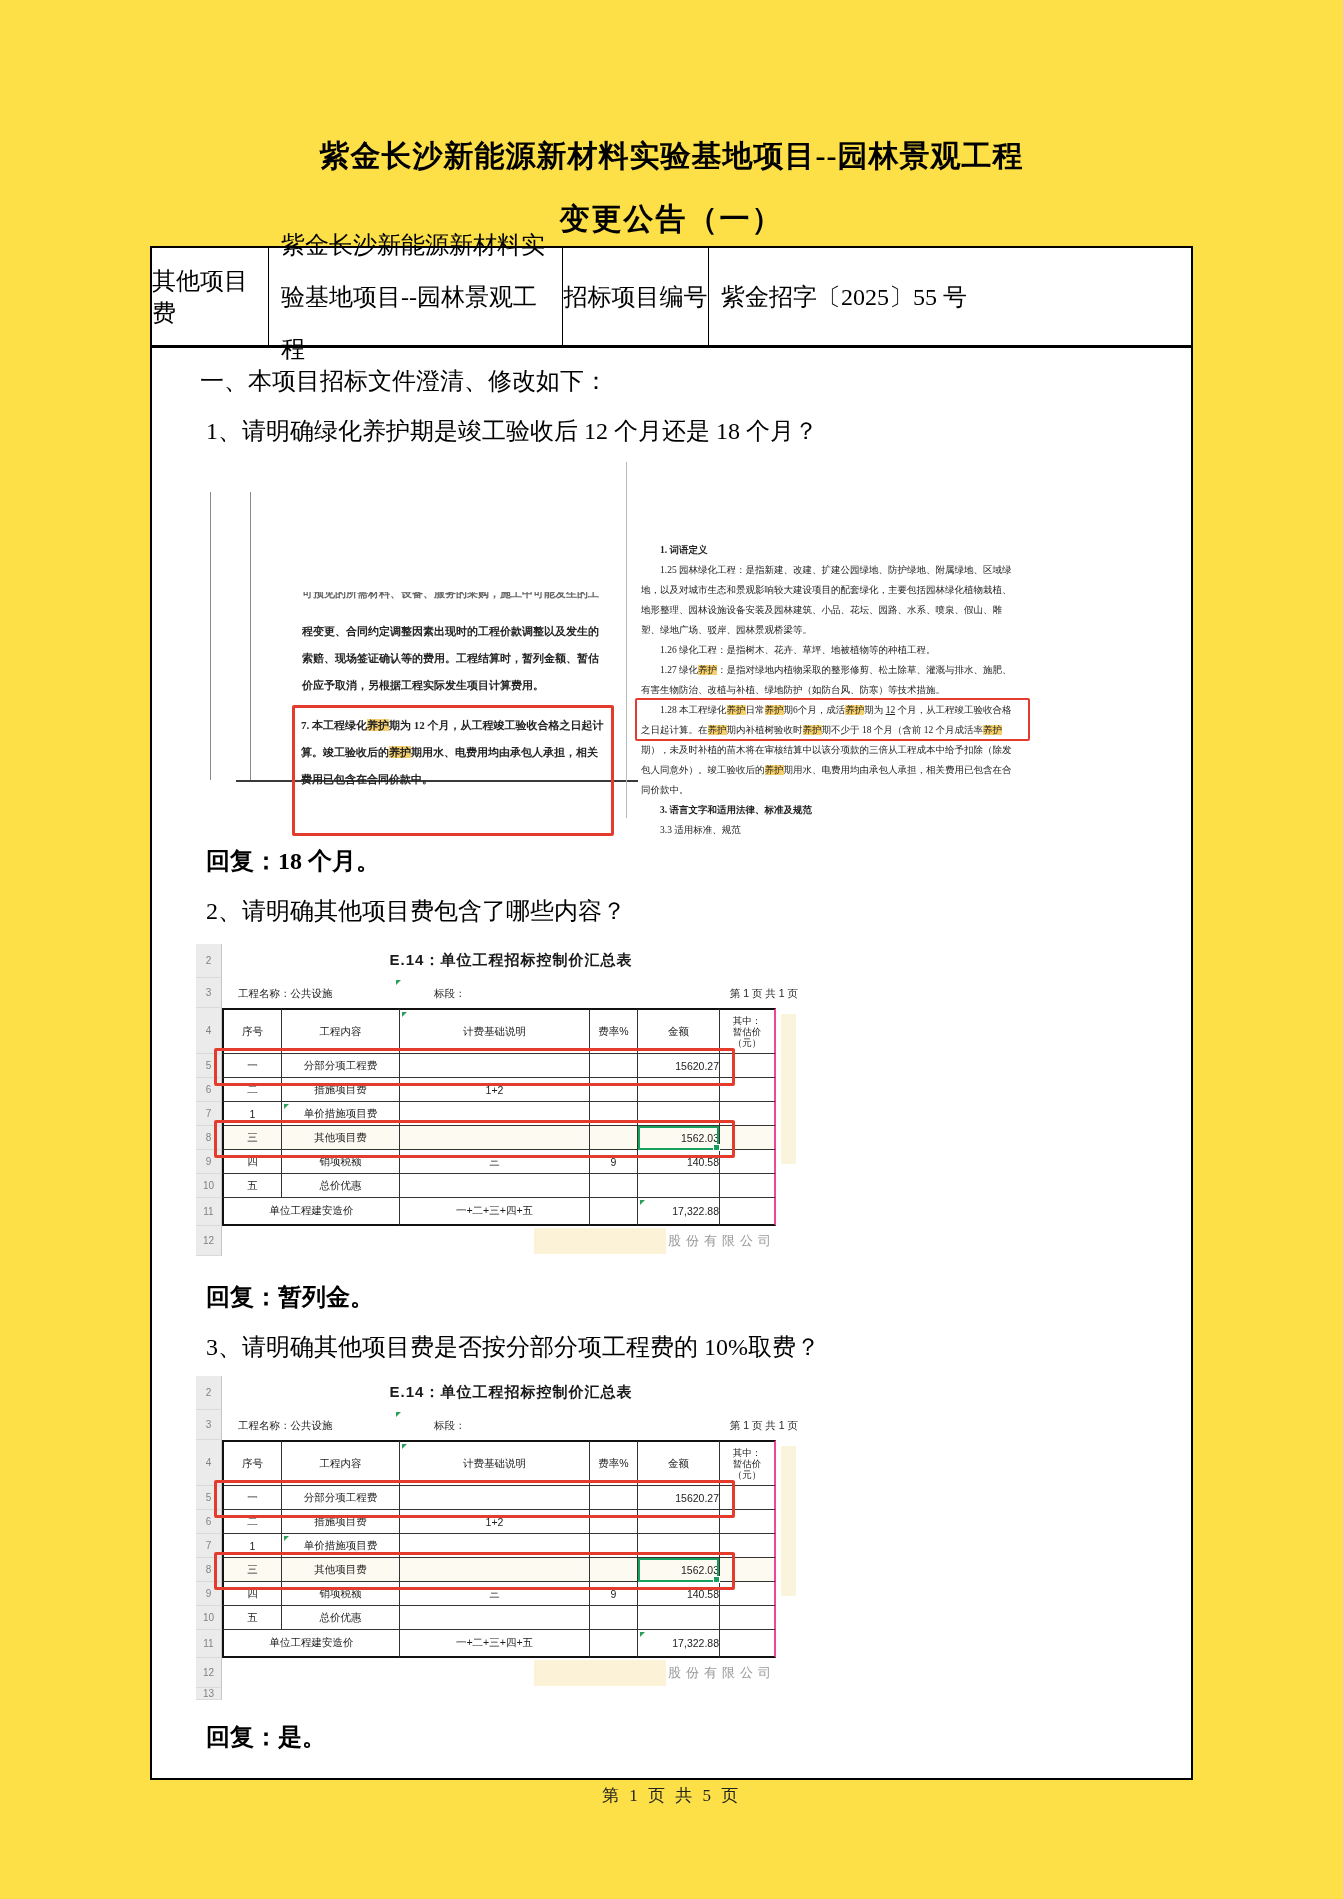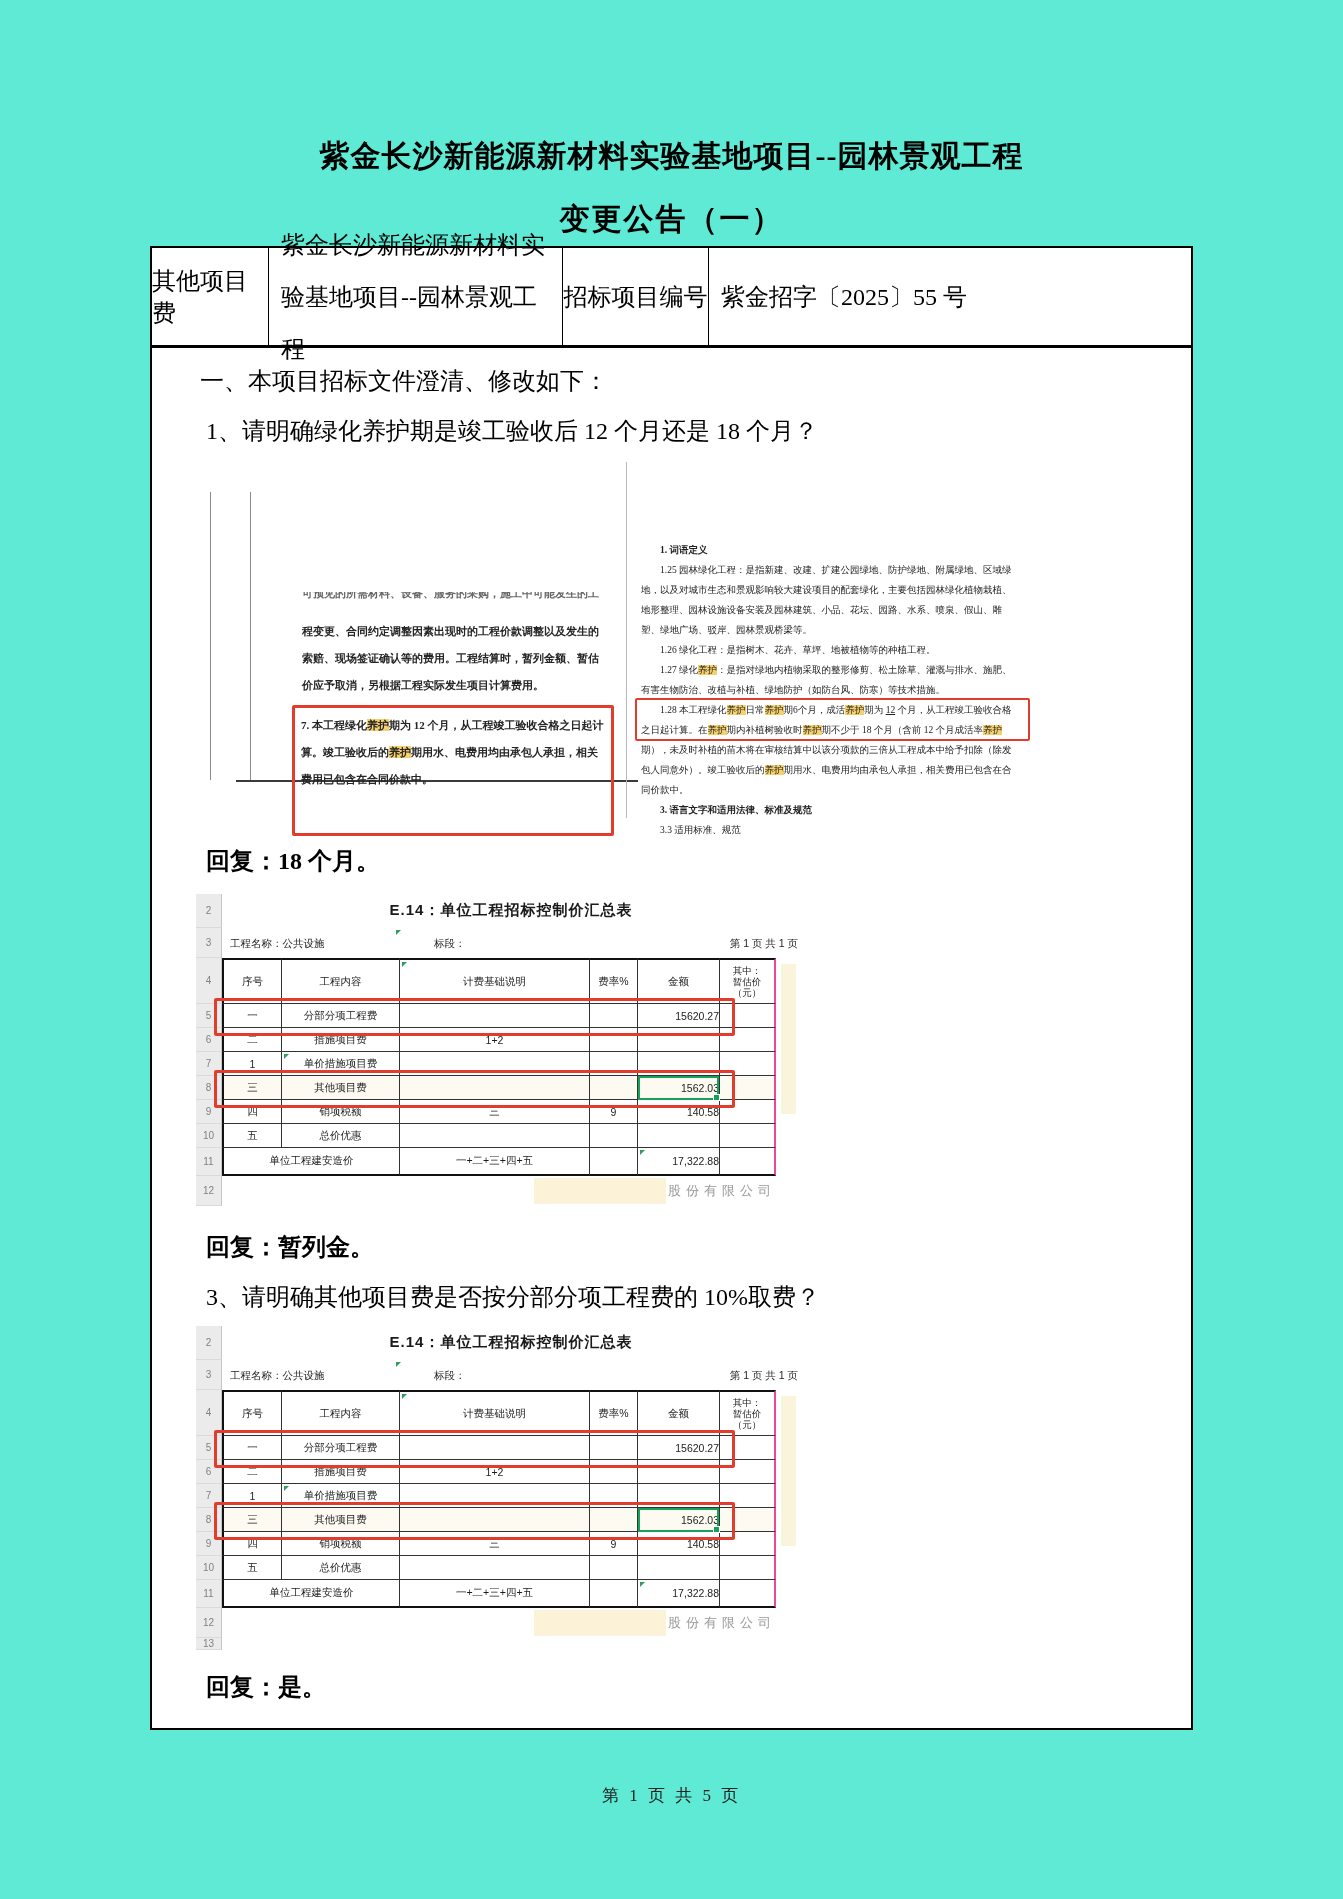--- a/index.html
+++ b/index.html
@@ -1,17 +1,17 @@
 <!DOCTYPE html>
 <html><head>
 <meta charset="utf-8">
 <style>
   * { margin:0; padding:0; box-sizing:border-box; }
   body { background:#fff; }
-  .page { position:relative; width:1343px; height:1899px; background:#5eead4;
+  .page { position:relative; width:1343px; height:1899px; background:#fde047;
           font-family:"Liberation Serif", serif; color:#000; overflow:hidden; }
 
   .title { padding-top:136px; text-align:center; font-size:30px; font-weight:bold; letter-spacing:1px; }
   .subtitle { margin-top:22px; text-align:center; font-size:30px; font-weight:bold; letter-spacing:2px; }
 
   .doc-table { position:absolute; left:150px; top:246px; width:1043px; border:2.5px solid #000; background:#fff; }
   .info-row { display:flex; height:100px; border-bottom:3px solid #000; font-size:24px; }
   .info-row > div { display:flex; align-items:center; }
   .ic1 { width:117px; justify-content:center; border-right:1.5px solid #000; }
   .ic2 { width:294px; padding:0 12px; border-right:1.5px solid #000; line-height:52px; }
@@ -49,21 +49,21 @@
   
   .sheet { position:relative; margin:16px 0 0 44px; width:604px;
            font-family:"Liberation Sans", sans-serif; color:#1c1c1c; }
   .srow { display:flex; }
   .rn { width:26px; background:#ebebeb; border-right:1px solid #c6c6c6; border-bottom:1px solid #dadada;
         color:#828282; font-size:10px; display:flex; align-items:center; justify-content:center; }
   .tbar { height:34px; }
   .stitle { flex:1; text-align:center; font-weight:bold; font-size:15px; letter-spacing:1px;
             color:#1a1a1a; line-height:32px; filter:blur(0.35px); }
   .nbar { height:30px; font-size:10.5px; }
-  .nm-left { width:212px; padding-left:8px; line-height:30px; }
+  .nm-left { width:212px; padding-left:16px; line-height:30px; }
   .nm-mid { flex:1; line-height:30px; }
   .nm-right { width:138px; text-align:right; padding-right:2px; line-height:30px; }
   .sg { display:grid; grid-template-columns:26px 60px 118px 190px 48px 82px 56px; }
   .sg.tot { grid-template-columns:26px 178px 190px 48px 82px 56px; }
   .sg.wm { grid-template-columns:26px 578px; }
   .sg .c { font-size:10.5px; display:flex; align-items:center; justify-content:center;
            border-right:1px solid #333; border-bottom:1px solid #333; height:24px; background:#fff; }
   .sg .c.first { border-left:2px solid #111; }
   .sg .c.last { border-right:2px solid #ec4899; }
   .sg.hd .c { height:46px; border-top:2px solid #111; }
@@ -139,20 +139,21 @@
           <div class="pos-rel">
             <div class="rb128"></div>
             <div class="rp"><span>1.28 本工程绿化</span><span class="hl">养护</span><span>日常</span><span class="hl">养护</span><span>期6个月，成活</span><span class="hl">养护</span><span>期为 </span><span class="u">12</span><span> 个月，从工程竣工验收合格之日起计算。在</span><span class="hl">养护</span><span>期内补植树验收时</span><span class="hl">养护</span><span>期不少于 18 个月（含前 12 个月成活率</span><span class="hl">养护</span><span>期），未及时补植的苗木将在审核结算中以该分项款的三倍从工程成本中给予扣除（除发包人同意外）。竣工验收后的</span><span class="hl">养护</span><span>期用水、电费用均由承包人承担，相关费用已包含在合同价款中。</span></div>
           </div>
           <div class="rp"><span class="b">3. 语言文字和适用法律、标准及规范</span></div>
           <div class="rp"><span>3.3 适用标准、规范</span></div>
         </div>
       </div>
 
       <div class="p ans" style="margin-top:24px">回复：18 个月。</div>
+      <div class="p">2、请明确其他项目费包含了哪些内容？</div>
 
       <div class="sheet">
         <div class="srow tbar">
           <div class="rn">2</div>
           <div class="stitle">E.14：单位工程招标控制价汇总表</div>
         </div>
         <div class="srow nbar">
           <div class="rn">3</div>
           <div class="nm-left">工程名称：公共设施</div>
           <div class="nm-mid">标段：</div>

